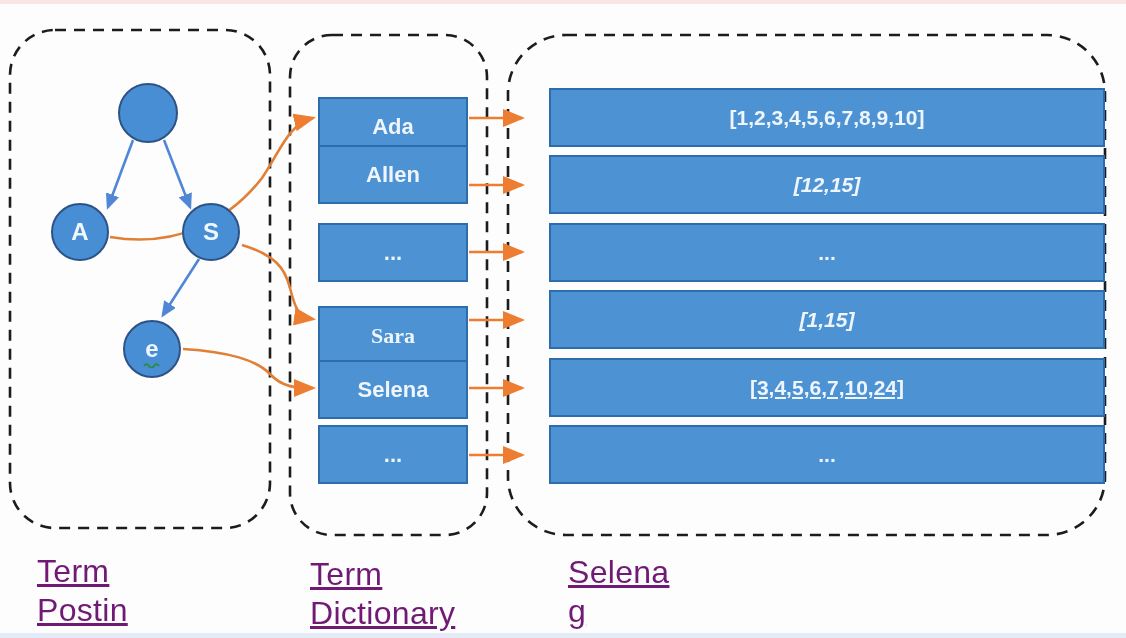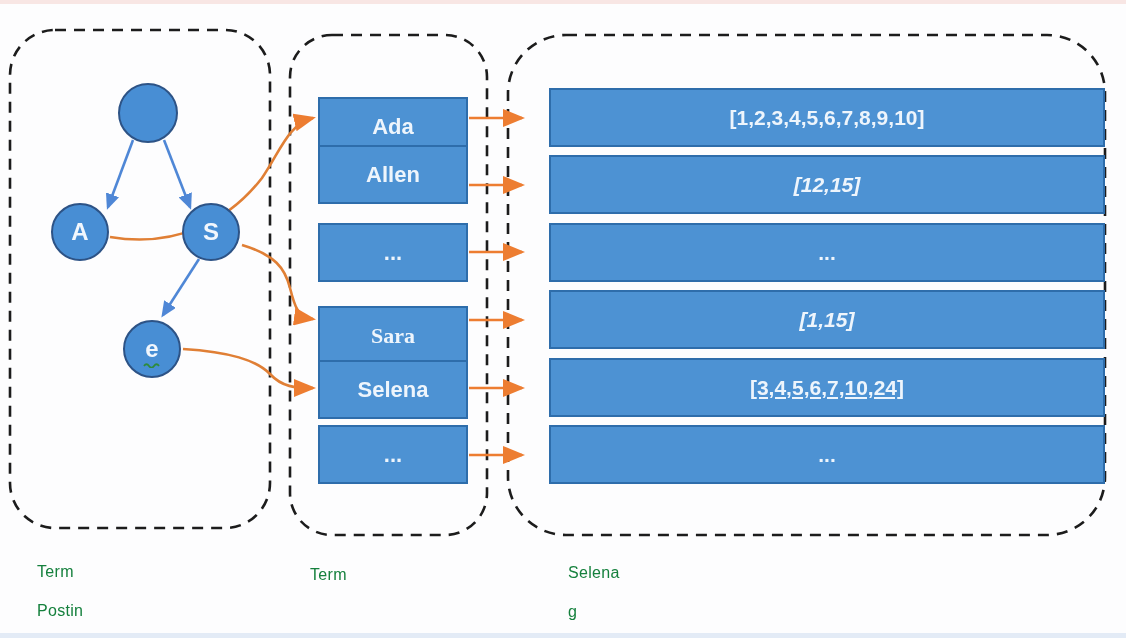--- a/index.html
+++ b/index.html
@@ -32,22 +32,23 @@
   
   .pbox{
     position:absolute;left:549px;width:556px;height:59px;
     background:#4d92d3;border:2px solid #2e6dab;box-sizing:border-box;
     display:flex;align-items:center;justify-content:center;
     color:#eef5fc;font-size:21px;font-weight:bold;
   }
 
   
   .caption{
-    position:absolute;color:#15803d;font-size:16px;line-height:39px;
+    position:absolute;color:#701a75;font-size:32px;line-height:39px;
     letter-spacing:0.3px;
+    text-decoration:underline;
   }
 </style>
 </head>
 <body>
 
 <div class="edge-strip-top"></div>
 <div class="edge-strip-bottom"></div>
 
 <svg class="underlay" viewBox="0 0 1126 638">
   <defs>
@@ -135,17 +136,18 @@
 <div class="pbox" style="top:425px;">
     <span>...</span>
   </div>
 
 <div class="caption" style="left:37px;top:552px;">
   <div>Term</div>
   <div>Postin</div>
 </div>
 <div class="caption" style="left:310px;top:555px;">
   <div>Term</div>
+  <div>Dictionary</div>
 </div>
 <div class="caption" style="left:568px;top:553px;">
   <div>Selena</div>
   <div>g</div>
 </div>
 
 </body></html>

